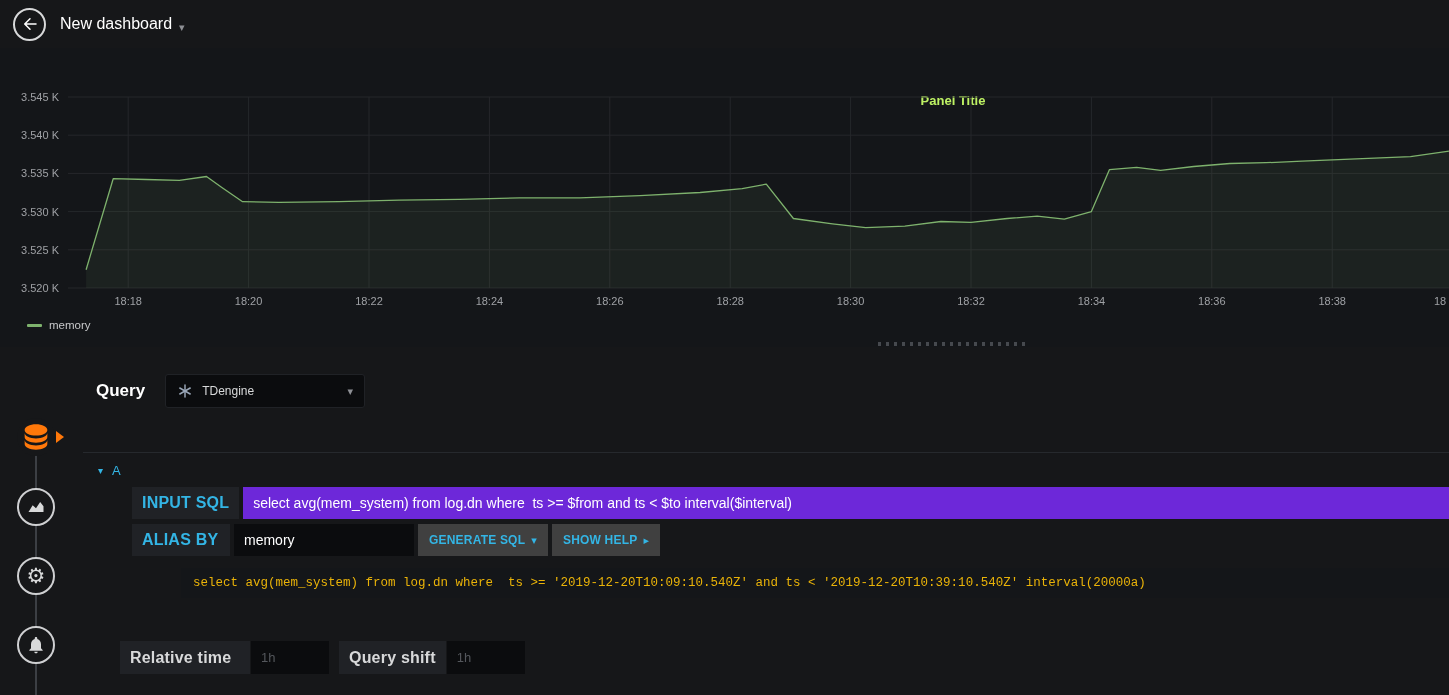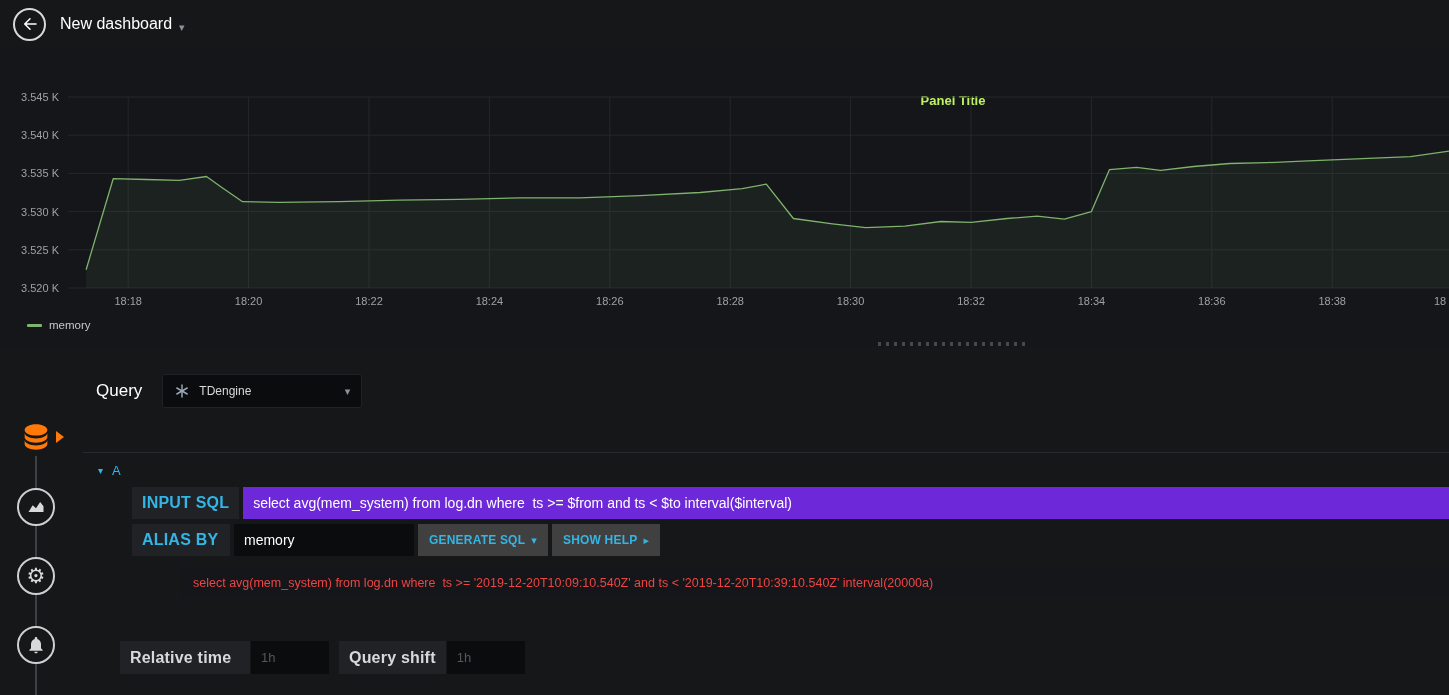--- a/index.html
+++ b/index.html
@@ -33,21 +33,21 @@
   .tabs-line{position:absolute;left:35px;top:89px;bottom:0;width:2px;background:#3c3f44;}
   .tab{position:absolute;left:17px;width:38px;height:38px;border-radius:50%;
     background:#161719;display:flex;align-items:center;justify-content:center;cursor:pointer;box-sizing:border-box;}
   .tab.ring{border:2px solid #cfd0d2;}
   .tab.active{border:none;}
   .active-arrow{position:absolute;left:56px;width:0;height:0;cursor:pointer;
     border-top:6px solid transparent;border-bottom:6px solid transparent;border-left:8px solid #ff780a;}
   .gear-glyph{font-family:"DejaVu Sans",sans-serif;font-size:21px;color:#d8d9da;line-height:1;}
   .editor-main{position:absolute;left:83px;right:0;top:0;bottom:0;}
   .query-header{display:flex;align-items:center;gap:20px;padding:26px 0 0 13px;}
-  .query-title{font-size:17px;font-weight:400;color:#ffffff;}
+  .query-title{font-size:17px;font-weight:700;color:#ffffff;}
   .ds-picker{width:200px;height:34px;background:#0b0c0e;border:1px solid #202226;border-radius:3px;
     display:flex;align-items:center;gap:9px;padding:0 11px;box-sizing:border-box;cursor:pointer;}
   .ds-name{font-size:12px;color:#d8d9da;flex:1;}
   .query-block{margin-top:44px;border-top:1px solid #26292d;}
   .query-ref-row{height:34px;display:flex;align-items:center;gap:9px;padding-left:15px;cursor:pointer;}
   .query-ref-chev{color:#33b5e5;font-family:"DejaVu Sans",sans-serif;font-size:10px;}
   .query-ref{color:#33b5e5;font-size:13px;font-weight:500;}
   .rows{margin-left:49px;}
   .form-row{display:flex;margin-bottom:5px;}
   .form-label{min-width:98px;height:32px;box-sizing:border-box;background:#202226;color:#33b5e5;
@@ -55,22 +55,22 @@
   .form-label.white{color:#d8d9da;min-width:0;}
   input{outline:none;}
   .sql-input{flex:1;height:32px;margin-left:4px;background:#6d28d9;border:none;color:#ffffff;
     font-size:14px;padding:0 10px;font-family:"Liberation Sans",sans-serif;}
   .alias-input{width:160px;height:32px;margin-left:4px;background:#0b0c0e;border:none;color:#ffffff;
     font-size:14px;padding:0 10px;font-family:"Liberation Sans",sans-serif;}
   .link-btn{margin-left:4px;height:32px;border:none;background:#404040;color:#33b5e5;
     font-size:12px;font-weight:700;display:flex;align-items:center;gap:6px;padding:0 11px;
     cursor:pointer;font-family:"Liberation Sans",sans-serif;letter-spacing:.2px;}
   .link-btn .caret{color:#33b5e5;}
-  .sql-preview{margin:12px 0 0 49px;padding:8px 12px;background:#141619;color:#ef4444;
-    font-family:Liberation Sans, sans-serif;font-size:12.5px;white-space:pre-wrap;}
+  .sql-preview{margin:12px 0 0 49px;padding:8px 12px;background:#141619;color:#eab308;
+    font-family:Liberation Mono, monospace;font-size:12.5px;white-space:pre-wrap;}
   .time-row{position:absolute;top:293px;left:37px;display:flex;align-items:center;}
   .time-row .form-label{height:33px;font-weight:700;}
   .time-row .rel-label{min-width:130px;}
   .time-row .shift-label{min-width:70px;margin-left:10px;}
   .time-input{width:78px;height:33px;box-sizing:border-box;margin-left:1px;background:#0b0c0e;border:none;
     color:#d8d9da;font-size:13px;padding:0 10px;font-family:"Liberation Sans",sans-serif;}
   .time-input::placeholder{color:#54575c;}
 </style>
 </head>
 <body>

